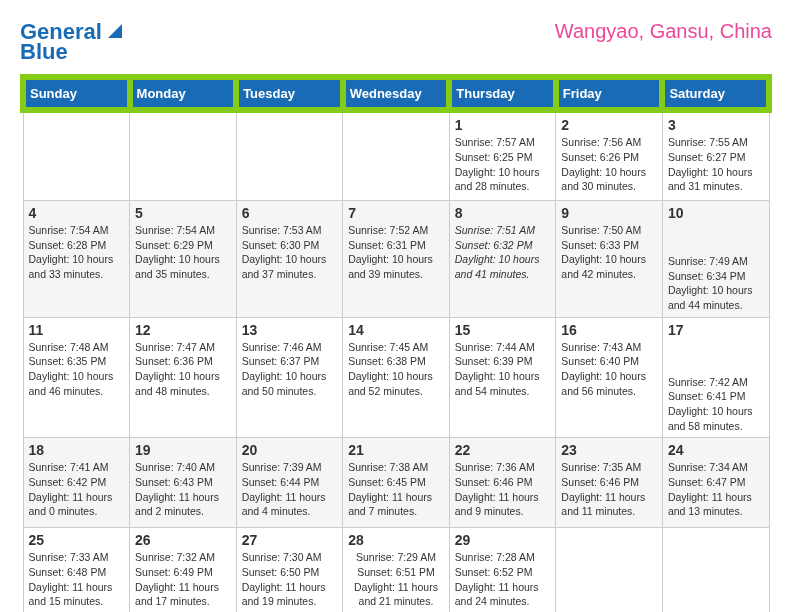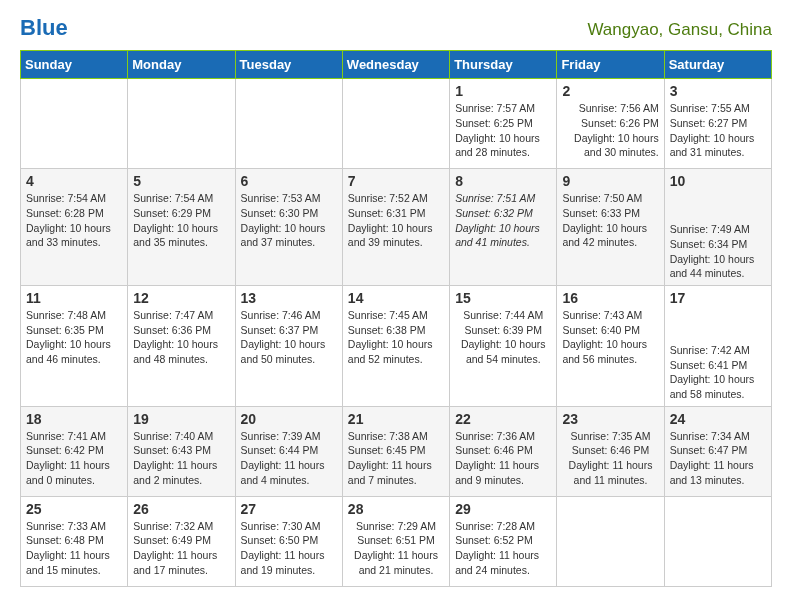--- a/index.html
+++ b/index.html
@@ -31,36 +31,36 @@
     }
     .title-block {
       text-align: right;
     }
     .month-year {
       font-size: 36px;
       font-weight: bold;
       color: #333;
     }
     .location {
-      font-size: 17px;
-      color: #4d7c0f;
+      font-size: 20px;
+      color: #ec4899;
       text-align: right;
     }
     table {
       width: 100%;
       border-collapse: collapse;
       table-layout: fixed;
     }
     thead tr th {
       background-color: #1a6bb5;
       color: #fff;
       padding: 6px 4px;
       font-size: 13px;
       text-align: left;
-      border: 1px solid #84cc16;
+      border: 6px solid #84cc16;
     }
     tbody tr td {
       border: 1px solid #ccc;
       vertical-align: top;
       padding: 4px 5px;
       height: 90px;
       font-size: 11px;
       color: #333;
       background: #fff;
     }
@@ -82,20 +82,26 @@
     .empty {
       background: #fff !important;
     }
   </style>
 </head>
 <body>
 
 <div class="header">
   <div class="logo">
     <div style="display:flex; flex-direction:column; align-items:flex-start;">
+      <div style="display:flex; align-items:center;">
+        <span class="logo-text"><span>General</span></span>
+        <svg width="22" height="22" viewBox="0 0 22 22" style="margin-left:2px; margin-top:-2px;">
+          <polygon points="4,18 18,18 18,4" fill="#1a6bb5"></polygon>
+        </svg>
+      </div>
       <span class="logo-text" style="color:#1a6bb5; margin-top:-4px;">Blue</span>
     </div>
   </div>
   <div class="title-block">
     <div class="location">Wangyao, Gansu, China</div>
   </div>
 </div>
 
 <table>
   <thead>
@@ -117,21 +123,21 @@
         <td class="empty"></td>
         <td>
           <span class="day-number">1</span>
           <div class="day-info" style="white-space: pre-line;">Sunrise: 7:57 AM
 Sunset: 6:25 PM
 Daylight: 10 hours
 and 28 minutes.</div>
         </td>
         <td>
           <span class="day-number">2</span>
-          <div class="day-info" style="white-space: pre-line; text-align: right;">Sunrise: 7:56 AM
+          <div class="day-info" style="white-space: pre-line;">Sunrise: 7:56 AM
 Sunset: 6:26 PM
 Daylight: 10 hours
 and 30 minutes.</div>
         </td>
         <td>
           <span class="day-number">3</span>
           <div class="day-info" style="white-space: pre-line;">Sunrise: 7:55 AM
 Sunset: 6:27 PM
 Daylight: 10 hours
 and 31 minutes.</div>
@@ -212,21 +218,21 @@
         </td>
         <td>
           <span class="day-number">14</span>
           <div class="day-info" style="white-space: pre-line;">Sunrise: 7:45 AM
 Sunset: 6:38 PM
 Daylight: 10 hours
 and 52 minutes.</div>
         </td>
         <td>
           <span class="day-number">15</span>
-          <div class="day-info" style="white-space: pre-line; text-align: center;">Sunrise: 7:44 AM
+          <div class="day-info" style="white-space: pre-line;">Sunrise: 7:44 AM
 Sunset: 6:39 PM
 Daylight: 10 hours
 and 54 minutes.</div>
         </td>
         <td>
           <span class="day-number">16</span>
           <div class="day-info" style="white-space: pre-line;">Sunrise: 7:43 AM
 Sunset: 6:40 PM
 Daylight: 10 hours
 and 56 minutes.</div>
@@ -270,21 +276,21 @@
         </td>
         <td>
           <span class="day-number">22</span>
           <div class="day-info" style="white-space: pre-line;">Sunrise: 7:36 AM
 Sunset: 6:46 PM
 Daylight: 11 hours
 and 9 minutes.</div>
         </td>
         <td>
           <span class="day-number">23</span>
-          <div class="day-info" style="white-space: pre-line; text-align: center;">Sunrise: 7:35 AM
+          <div class="day-info" style="white-space: pre-line;">Sunrise: 7:35 AM
 Sunset: 6:46 PM
 Daylight: 11 hours
 and 11 minutes.</div>
         </td>
         <td>
           <span class="day-number">24</span>
           <div class="day-info" style="white-space: pre-line;">Sunrise: 7:34 AM
 Sunset: 6:47 PM
 Daylight: 11 hours
 and 13 minutes.</div>

